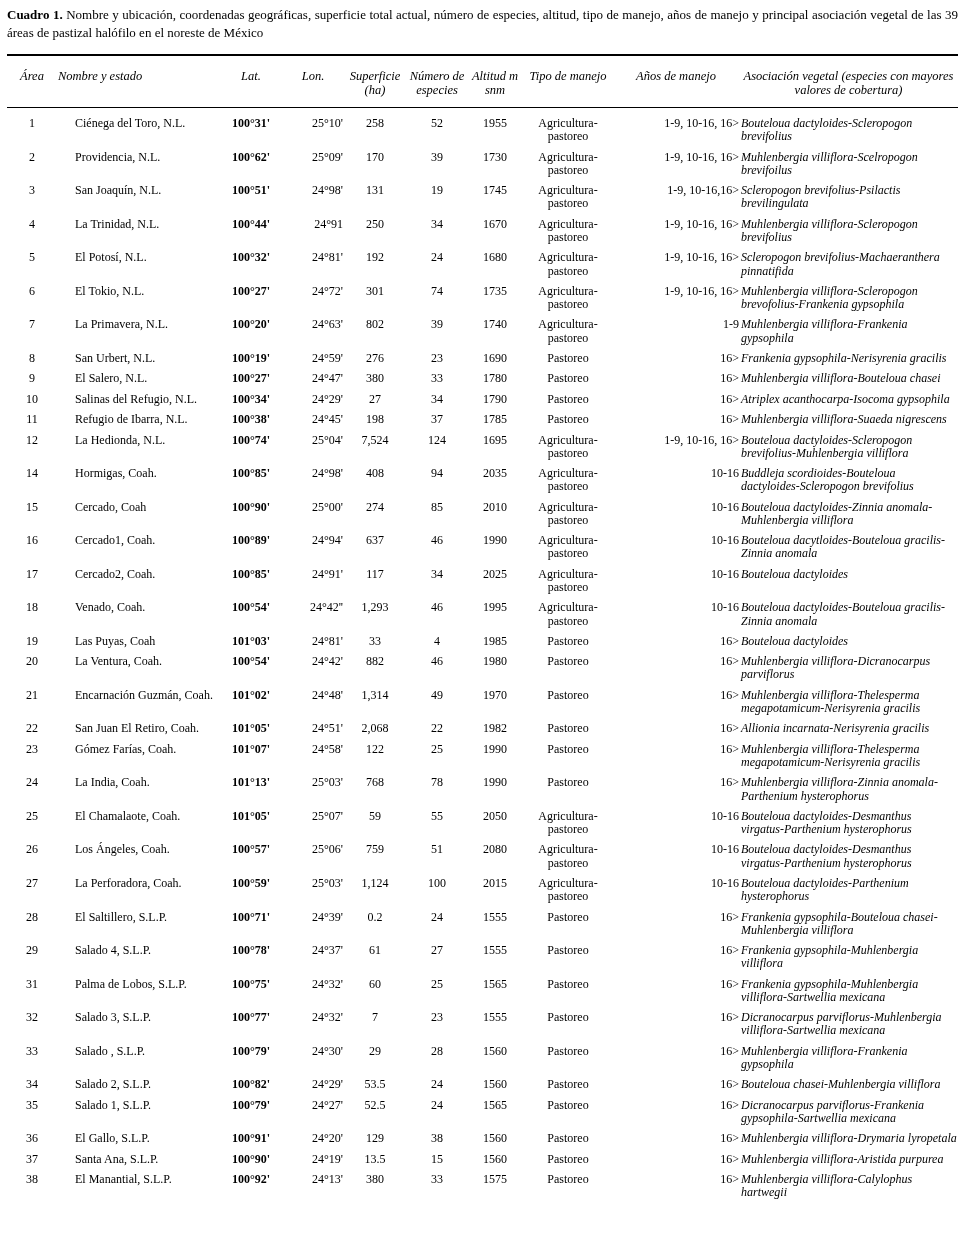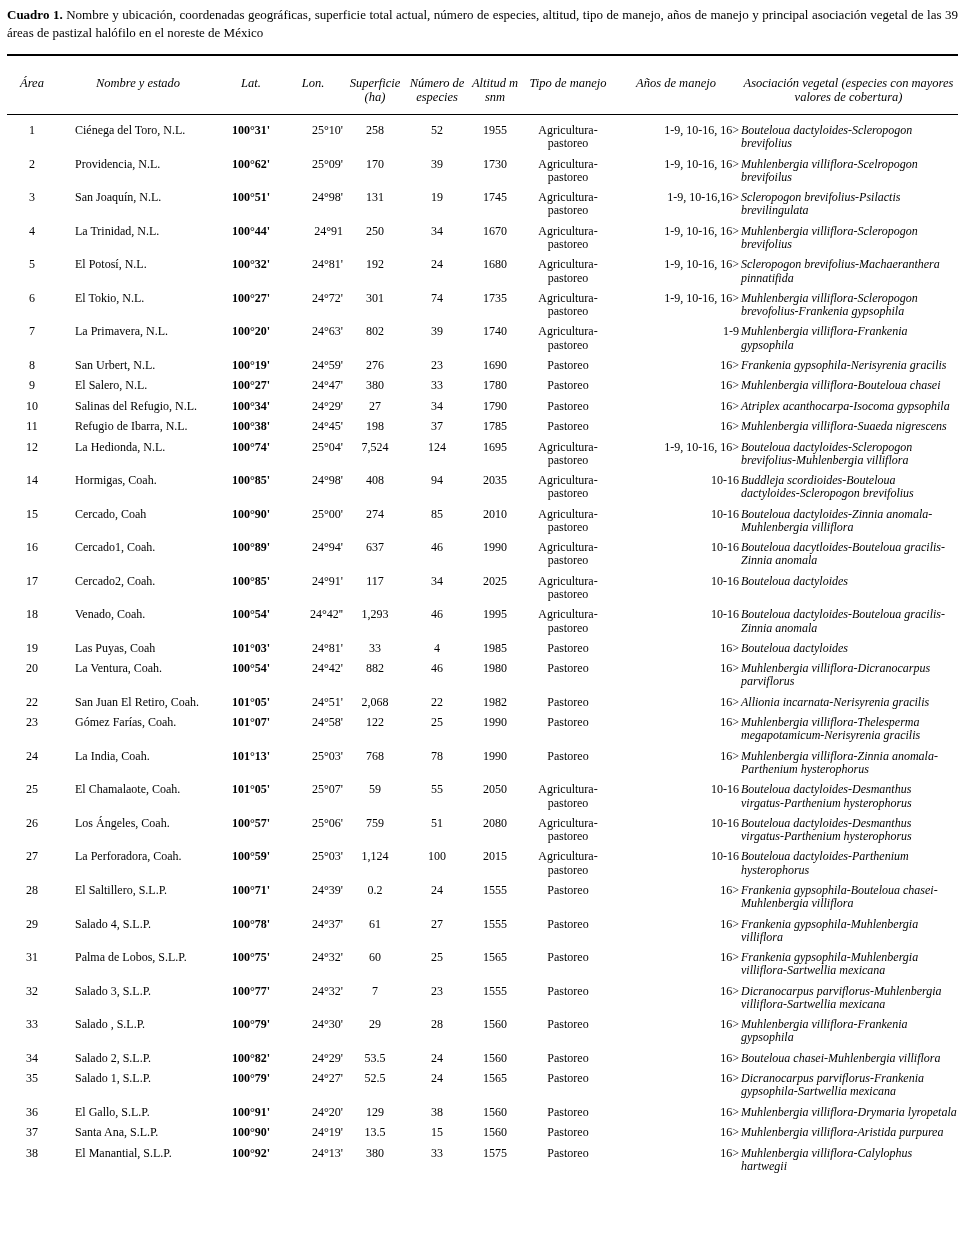--- a/index.html
+++ b/index.html
@@ -30,23 +30,23 @@
   }
   table.cuadro thead th {
     border-top: 2px solid #000;
     border-bottom: 1.5px solid #000;
     font-style: italic;
     font-weight: normal;
     font-size: 12.5px;
     line-height: 1.12;
     vertical-align: top;
     text-align: center;
-    padding: 20px 1px 10px 1px;
-  }
-  table.cuadro thead th.col-nombre { text-align: center; }
+    padding: 13px 1px 10px 1px;
+  }
+  table.cuadro thead th.col-nombre { text-align: left; }
   table.cuadro td {
     font-size: 12px;
     line-height: 1.1;
     vertical-align: top;
     padding: 3px 0 4.2px 0;
     word-wrap: break-word;
   }
   
   .col-area       { width: 50px;  text-align: center; }
   .col-nombre     { width: 162px; text-align: left; }
@@ -326,20 +326,32 @@
           <td class="col-lat">100°54'</td>
           <td class="col-lon">24°42'</td>
           <td class="col-superficie">882</td>
           <td class="col-especies">46</td>
           <td class="col-altitud">1980</td>
           <td class="col-manejo">Pastoreo</td>
           <td class="col-anos">16&gt;</td>
           <td class="col-asociacion">Muhlenbergia villiflora-Dicranocarpus parviflorus</td>
         </tr>
         <tr>
+          <td class="col-area">21</td>
+          <td class="col-nombre">Encarnación Guzmán, Coah.</td>
+          <td class="col-lat">101°02'</td>
+          <td class="col-lon">24°48'</td>
+          <td class="col-superficie">1,314</td>
+          <td class="col-especies">49</td>
+          <td class="col-altitud">1970</td>
+          <td class="col-manejo">Pastoreo</td>
+          <td class="col-anos">16&gt;</td>
+          <td class="col-asociacion">Muhlenbergia villiflora-Thelesperma megapotamicum-Nerisyrenia gracilis</td>
+        </tr>
+        <tr>
           <td class="col-area">22</td>
           <td class="col-nombre">San Juan El Retiro, Coah.</td>
           <td class="col-lat">101°05'</td>
           <td class="col-lon">24°51'</td>
           <td class="col-superficie">2,068</td>
           <td class="col-especies">22</td>
           <td class="col-altitud">1982</td>
           <td class="col-manejo">Pastoreo</td>
           <td class="col-anos">16&gt;</td>
           <td class="col-asociacion">Allionia incarnata-Nerisyrenia gracilis</td>

